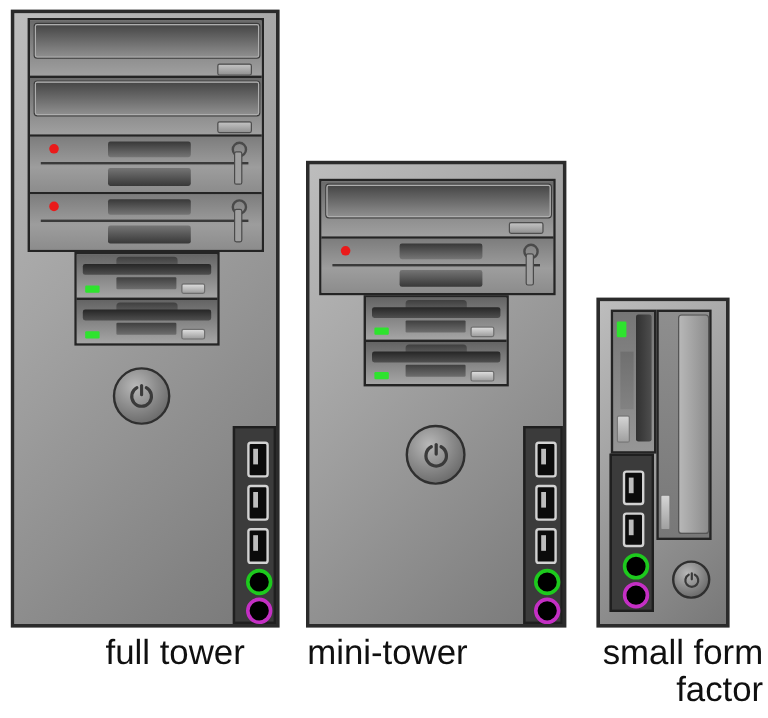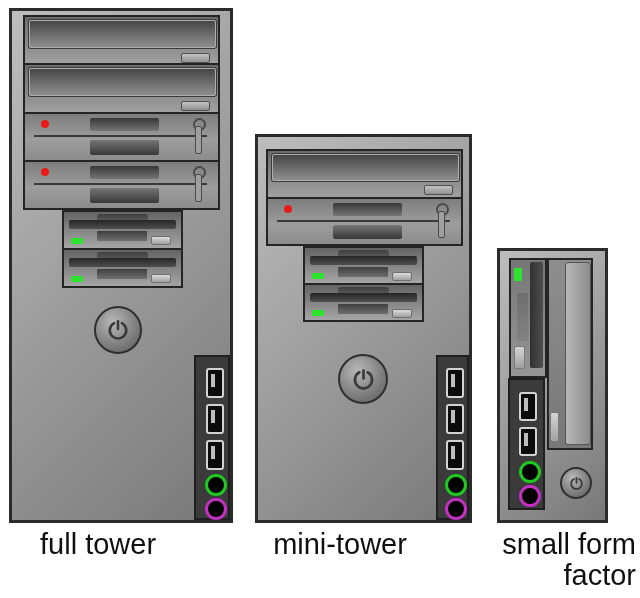--- a/index.html
+++ b/index.html
@@ -225,19 +225,19 @@
     </div>
 
     <div class="abs pwr" style="left:60px;top:216px;width:32px;height:32px;">
       <svg width="17" height="17" viewBox="0 0 24 24">
         <path d="M12 4 v7" fill="none" stroke="#3a3a3a" stroke-width="2.6" stroke-linecap="round"></path>
         <path d="M8.4 5.6 a7.6 7.6 0 1 0 7.2 0" fill="none" stroke="#3a3a3a" stroke-width="2.6" stroke-linecap="round"></path>
       </svg>
     </div>
   </div>
 
-  <div class="case-label" style="left:40px;width:164px;text-align:left;">full tower</div>
-
-  <div class="case-label" style="left:256px;width:168px;text-align:center;">mini-tower</div>
+  <div class="case-label" style="left:40px;width:164px;text-align:right;">full tower</div>
+
+  <div class="case-label" style="left:256px;width:168px;text-align:left;">mini-tower</div>
 
   <div class="case-label" style="left:484px;width:152px;text-align:right;">small form factor</div>
 
 </div>
 
 </body></html>

